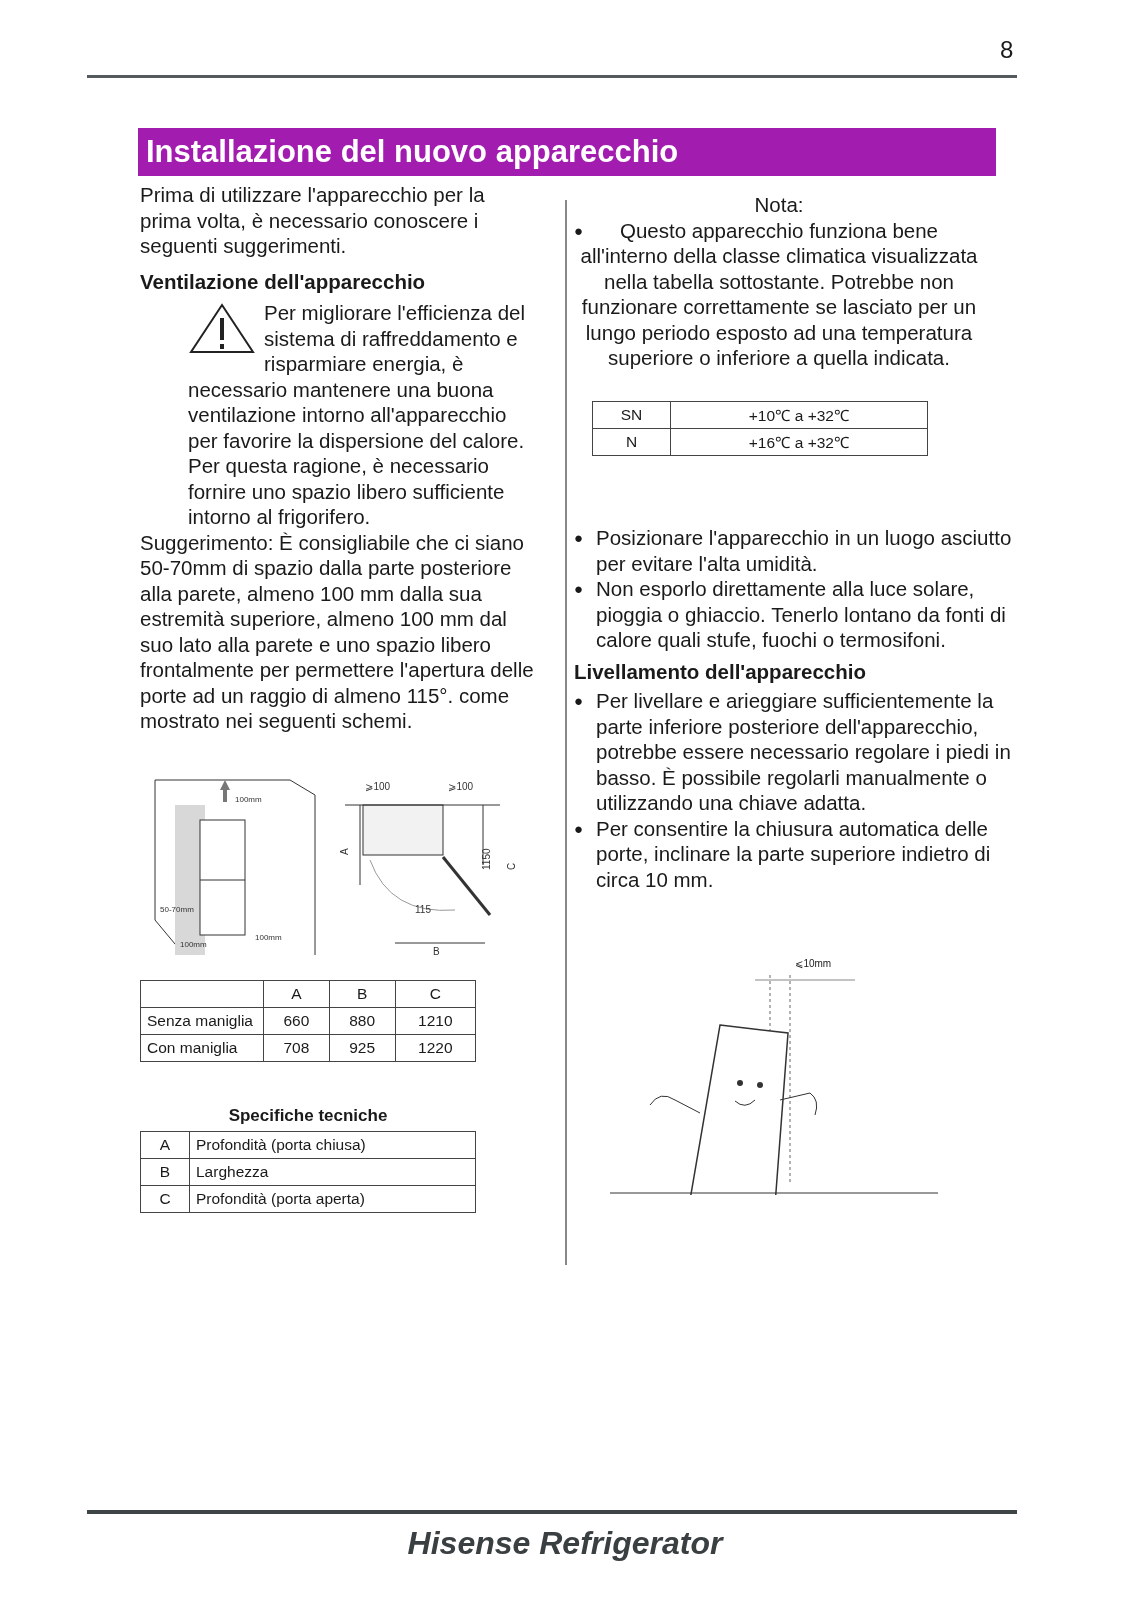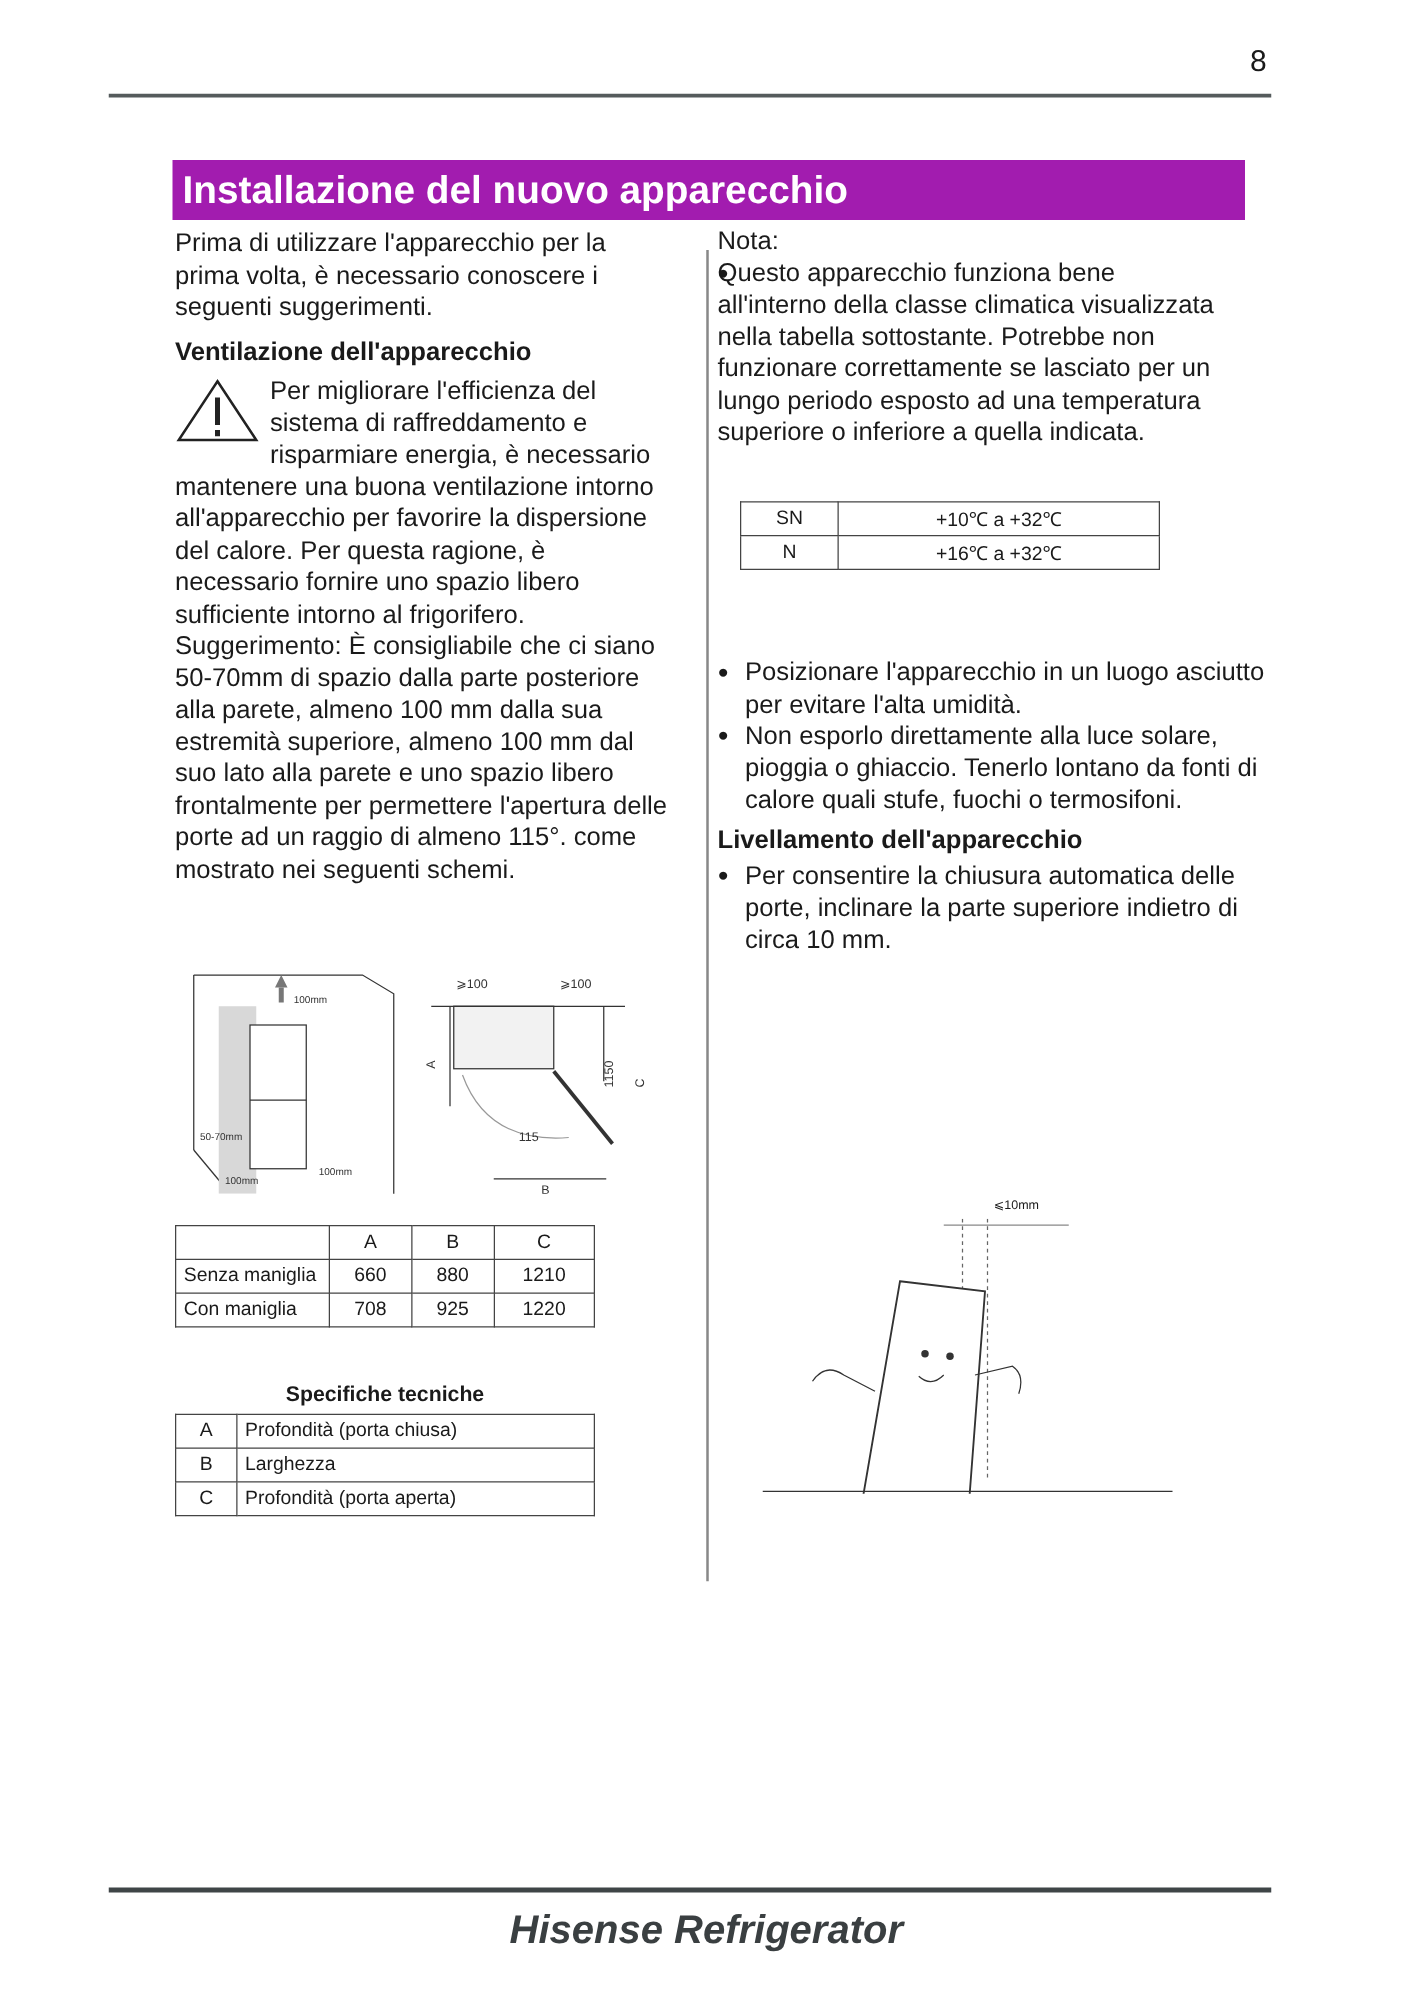--- a/index.html
+++ b/index.html
@@ -26,21 +26,21 @@
 <div class="abs pagenum">8</div>
 <div class="abs topline"></div>
 <div class="abs titlebar">
     <span>Installazione del nuovo apparecchio</span>
   </div>
 <div class="abs vline"></div>
 
 <div class="abs col" style="left:140px;top:182px;width:395px;">
   <div style="margin-bottom:10px;">Prima di utilizzare l'apparecchio per la prima volta, è necessario conoscere i seguenti suggerimenti.</div>
   <div class="h" style="margin-bottom:6px;">Ventilazione dell'apparecchio</div>
-  <div style="position:relative;">
+  <div style="position:relative;margin-left:48px;">
     <svg width="68" height="52" style="float:left;margin:2px 8px 0 0;">
         <polygon points="34,3 65,50 3,50" fill="none" stroke="#222" stroke-width="2"></polygon>
         <rect x="32" y="16" width="4" height="22" fill="#222"></rect>
         <rect x="32" y="42" width="4" height="5" fill="#222"></rect>
       </svg>
     <span>Per migliorare l'efficienza del sistema di raffreddamento e risparmiare energia, è necessario mantenere una buona ventilazione intorno all'apparecchio per favorire la dispersione del calore. Per questa ragione, è necessario fornire uno spazio libero sufficiente intorno al frigorifero.</span>
   </div>
   <div>Suggerimento: È consigliabile che ci siano 50-70mm di spazio dalla parte posteriore alla parete, almeno 100 mm dalla sua estremità superiore, almeno 100 mm dal suo lato alla parete e uno spazio libero frontalmente per permettere l'apertura delle porte ad un raggio di almeno 115°. come mostrato nei seguenti schemi.</div>
 </div>
 
@@ -107,40 +107,41 @@
         <td class="c">B</td>
         <td>Larghezza</td>
       </tr>
   <tr>
         <td class="c">C</td>
         <td>Profondità (porta aperta)</td>
       </tr>
 </tbody>
   </table>
 
-<div class="abs col" style="left:574px;top:180px;width:410px;">
+<div class="abs col" style="left:574px;top:192px;width:410px;text-align:center;">
   <div>Nota:</div>
   <div class="bul" style="padding-left:0;text-indent:0"><span>Questo apparecchio funziona bene all'interno della classe climatica visualizzata nella tabella sottostante. Potrebbe non funzionare correttamente se lasciato per un lungo periodo esposto ad una temperatura superiore o inferiore a quella indicata.</span></div>
 </div>
 <table class="abs" style="left:592px;top:401px;width:336px;">
   <tbody>
   <tr>
         <td class="c">SN</td>
         <td class="c">+10℃ a +32℃</td>
       </tr>
   <tr>
         <td class="c">N</td>
         <td class="c">+16℃ a +32℃</td>
       </tr>
 </tbody>
   </table>
 <div class="abs col" style="left:574px;top:525px;width:440px;">
   <div class="bul">Posizionare l'apparecchio in un luogo asciutto per evitare l'alta umidità.</div>
   <div class="bul">Non esporlo direttamente alla luce solare, pioggia o ghiaccio. Tenerlo lontano da fonti di calore quali stufe, fuochi o termosifoni.</div>
   <div class="h" style="margin:6px 0 4px;">Livellamento dell'apparecchio</div>
+  <div class="bul">Per livellare e arieggiare sufficientemente la parte inferiore posteriore dell'apparecchio, potrebbe essere necessario regolare i piedi in basso. È possibile regolarli manualmente o utilizzando una chiave adatta.</div>
   <div class="bul">Per consentire la chiusura automatica delle porte, inclinare la parte superiore indietro di circa 10 mm.</div>
 </div>
 
 <div class="abs" style="left:795px;top:958px;font-size:10px;font-weight:normal;">⩽10mm</div>
 <svg class="abs" style="left:610px;top:975px;" width="340" height="220">
   <line x1="145" y1="5" x2="245" y2="5" stroke="#888"></line>
   <line x1="160" y1="0" x2="160" y2="210" stroke="#666" stroke-dasharray="3,3"></line>
   <line x1="180" y1="0" x2="180" y2="210" stroke="#666" stroke-dasharray="3,3"></line>
   <polygon points="110,50 178,58 165,230 80,225" fill="#fff" stroke="#333" stroke-width="1.5"></polygon>
   <path d="M40 130 Q50 115 65 125 L90 138" fill="none" stroke="#333"></path>

